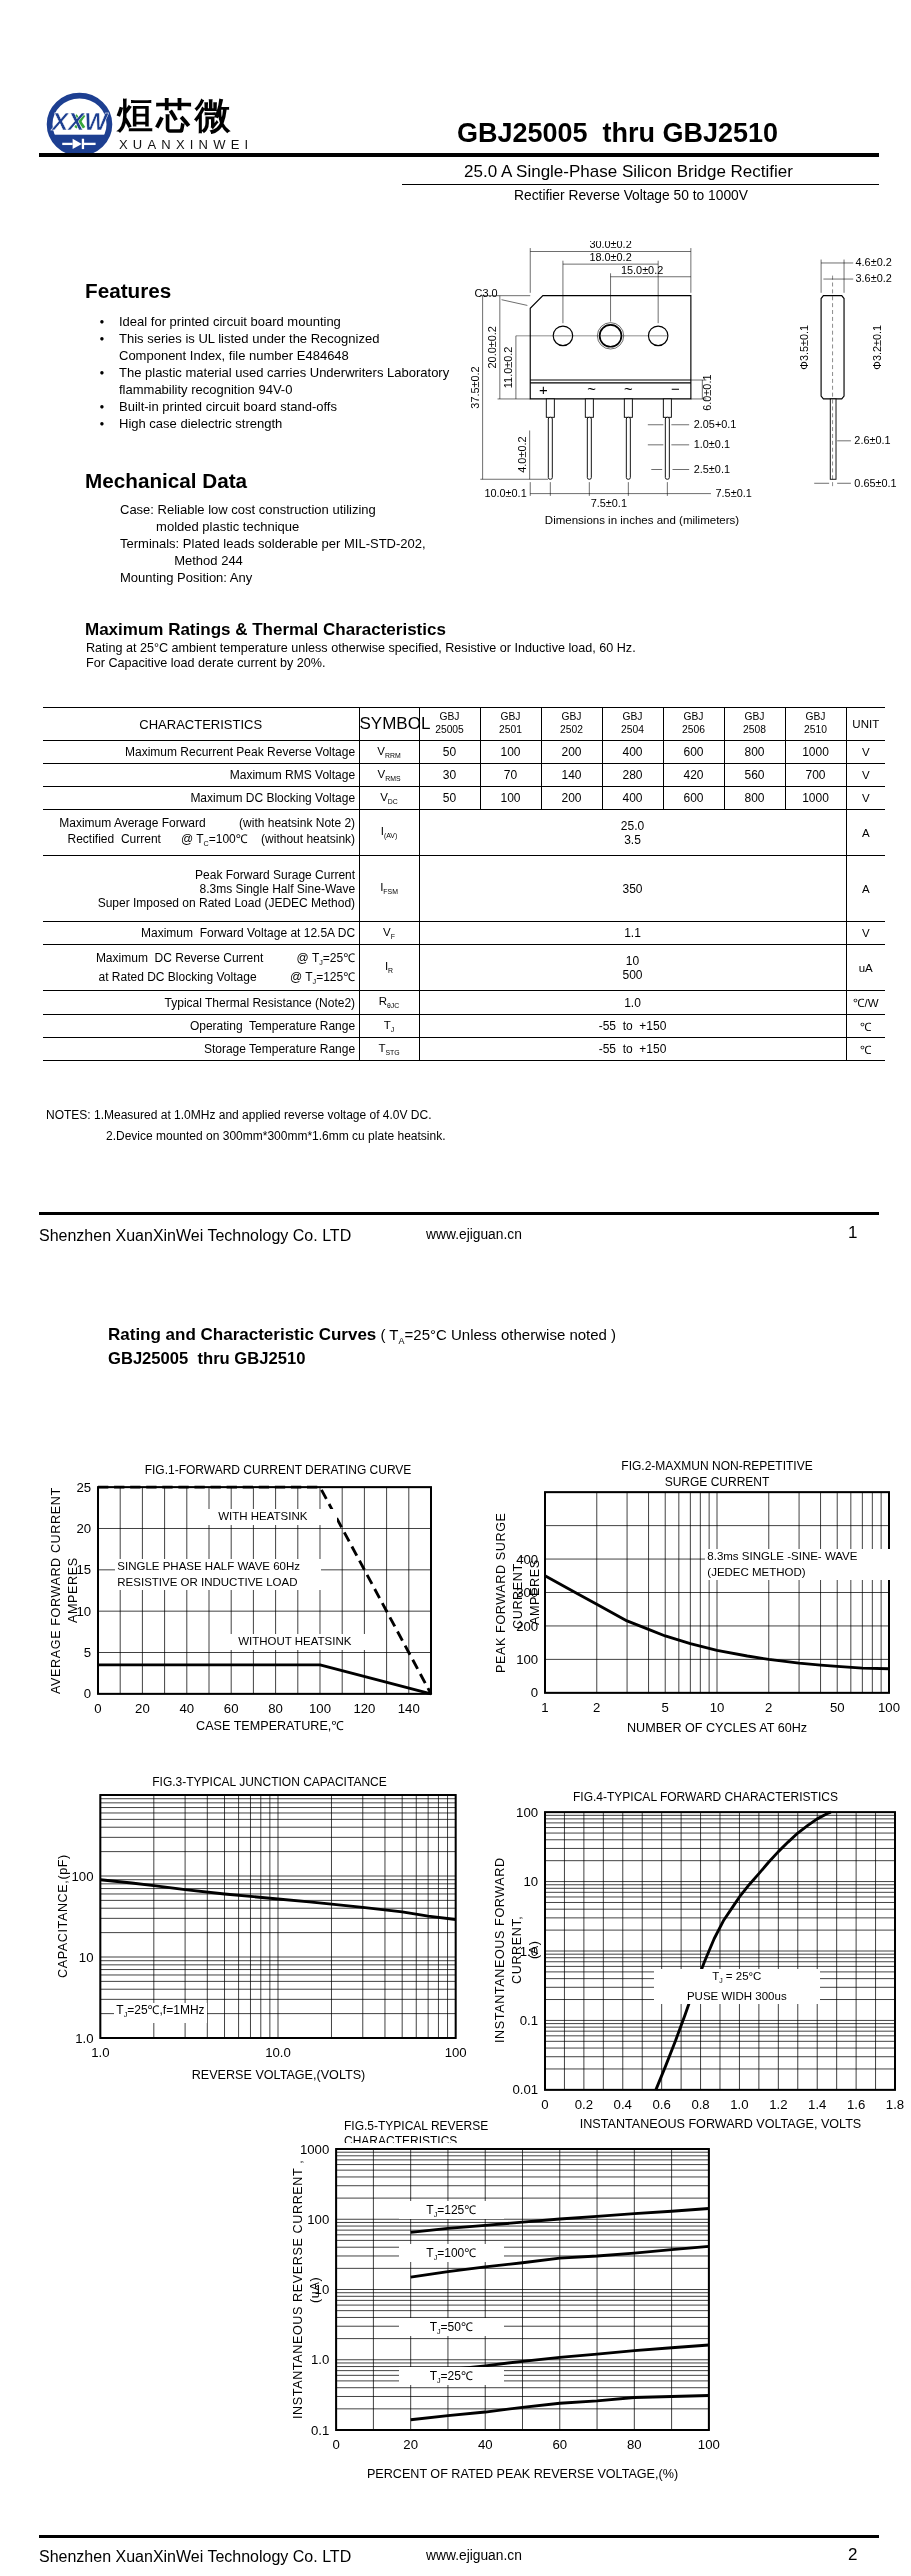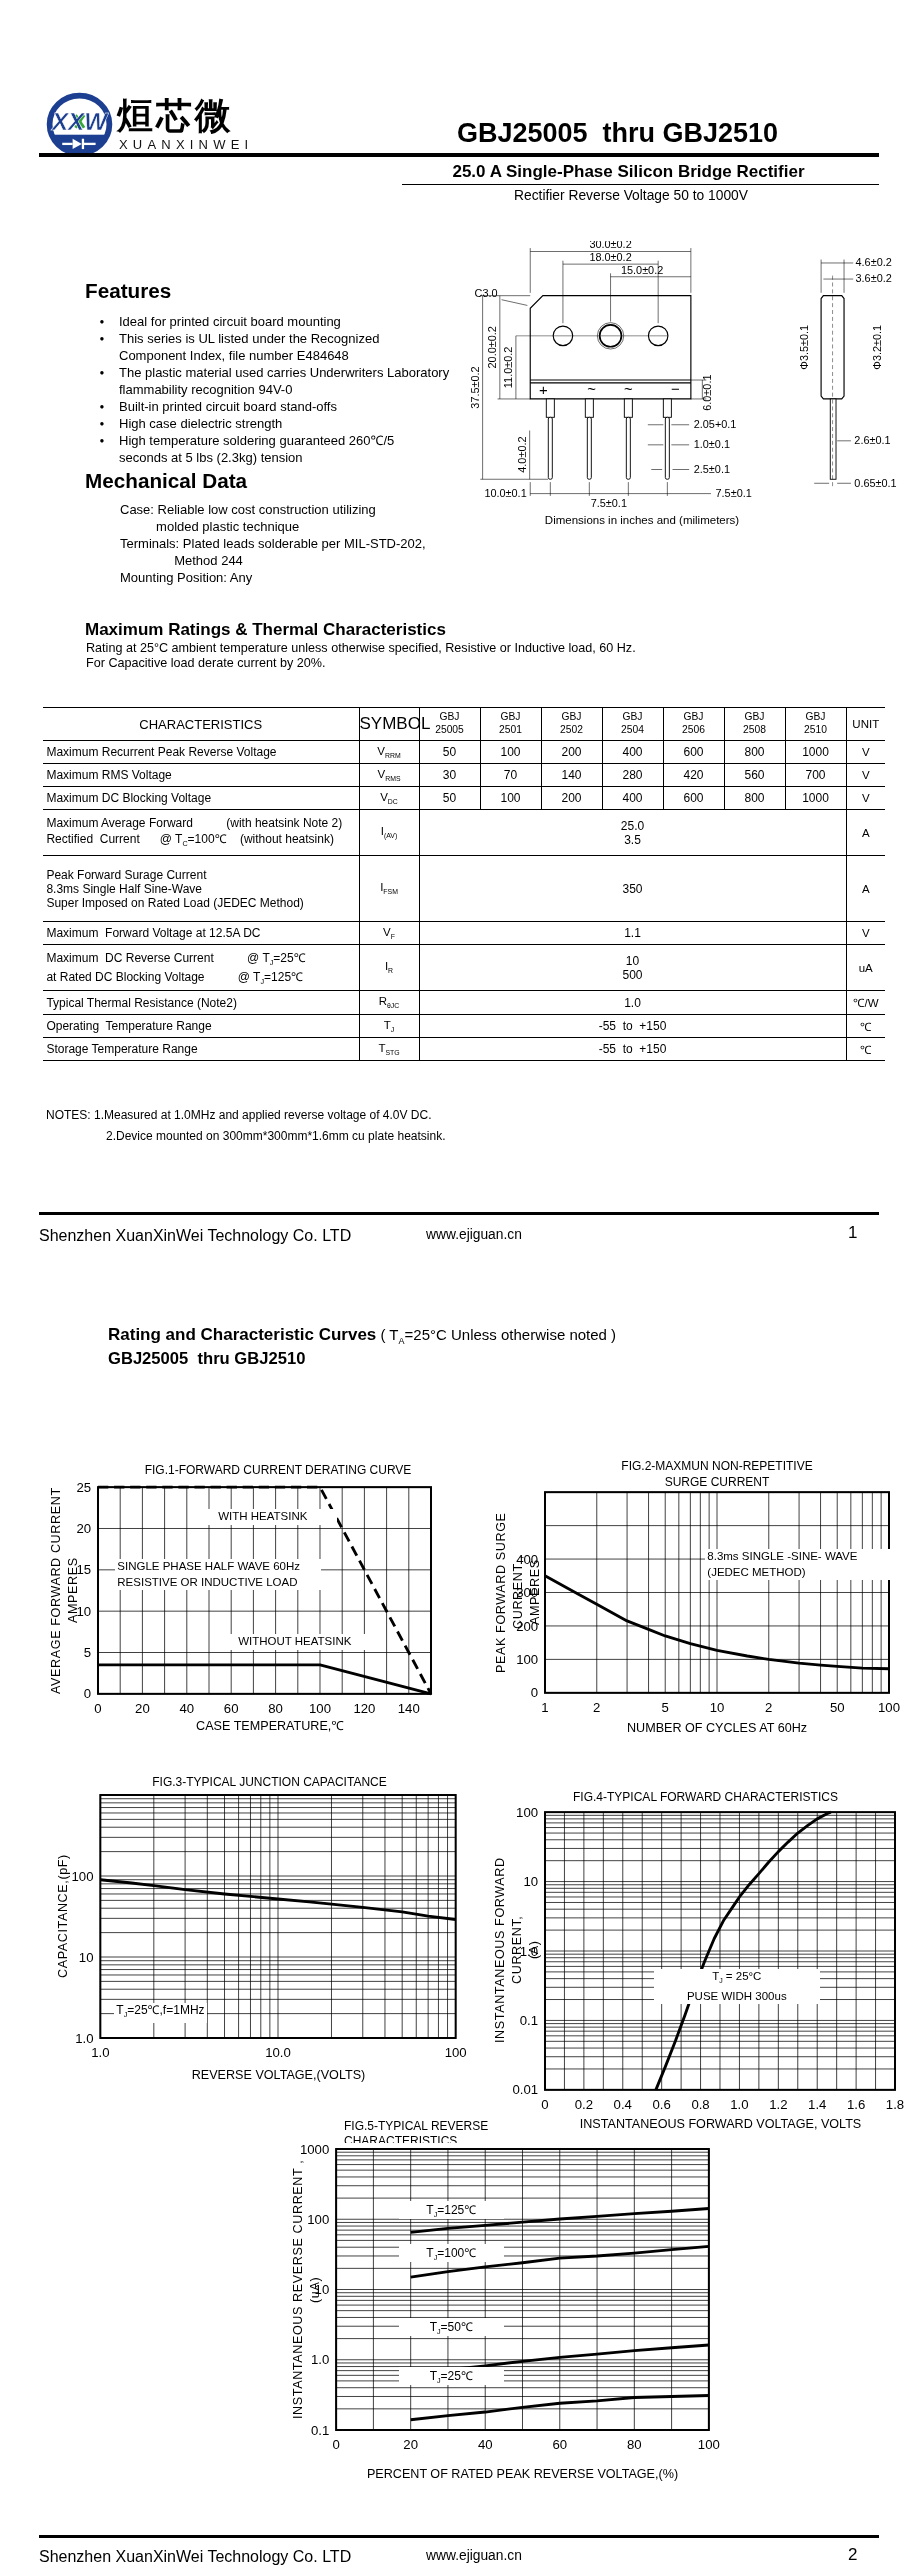--- a/index.html
+++ b/index.html
@@ -6,21 +6,21 @@
   body{font-family:"Liberation Sans", sans-serif;color:#000;}
   .sheet{position:relative;width:912px;height:2576px;background:#ffffff;margin:0 auto;overflow:hidden;}
   .abs{position:absolute;}
   .rule{position:absolute;background:#000;}
   
   #logo{left:45px;top:91px;width:69px;height:69px;}
   #brand-cn{left:117px;top:92px;font-size:36px;font-weight:700;letter-spacing:2.9px;}
   #brand-en{left:119px;top:137px;font-size:13px;letter-spacing:5.2px;font-weight:500;color:#111;}
   #doc-title{left:356px;top:118px;width:523px;text-align:center;font-size:27px;font-weight:700;white-space:pre;}
   #rule-header{left:39px;top:153px;width:840px;height:4px;}
-  #doc-subtitle{left:402px;top:162px;width:453px;text-align:center;font-size:17px;font-weight:700;}
+  #doc-subtitle{left:402px;top:162px;width:453px;text-align:center;font-size:17px;font-weight:400;}
   #rule-sub{left:402px;top:184px;width:477px;height:1.1px;}
   #doc-subtitle2{left:436px;top:188px;width:390px;text-align:center;font-size:13.8px;}
   
   #features-h{left:85px;top:279px;font-size:20.7px;font-weight:700;}
   #features-list{left:96px;top:313px;width:379px;font-size:13px;line-height:17px;list-style:none;margin:0;padding:0;}
   #features-list li{position:relative;padding-left:23px;}
   #features-list li::before{content:"●";position:absolute;left:3.4px;top:0;font-size:8px;}
   #mech-h{left:85px;top:469px;font-size:20.7px;font-weight:700;}
   #mech-lines{left:120px;top:501px;width:367px;font-size:13px;line-height:17px;white-space:pre;}
   
@@ -35,21 +35,21 @@
   #ratings-table thead tr{border-top:1.7px solid #000;border-bottom:1.7px solid #000;}
   #ratings-table tbody tr{border-top:1.7px solid #000;}
   #ratings-table th+th,#ratings-table td+td{border-left:0.9px solid #000;}
   .th-char{font-size:13px;font-weight:400;}
   .th-sym{font-size:17px;font-weight:400;}
   .th-part{font-size:10.3px;line-height:12.6px;font-weight:400;}
   .th-unit{font-size:11.5px;font-weight:400;}
   .td-label{font-size:12px;text-align:left;}
   .td-label .lines{display:flex;flex-direction:column;justify-content:center;height:100%;padding:2.3px 3.4px;box-sizing:border-box;}
   .td-label .lines.multi{justify-content:space-between;}
-  .td-label .line{white-space:pre;}
+  .td-label .line{white-space:pre;text-align:right;}
   .td-sym{font-size:11.5px;text-align:center;}
   .td-val{font-size:12px;text-align:center;}
   .td-val .stack{display:flex;flex-direction:column;justify-content:space-around;height:100%;}
   .td-unit{font-size:11.5px;text-align:center;}
   sub{font-size:0.6em;}
   
   #notes{left:46px;top:1105px;font-size:12px;line-height:21px;}
   #notes .note2{margin-left:60px;}
   .footer-rule{left:39px;width:840px;height:3.4px;}
   #f1-rule{top:1212px;} #f2-rule{top:2535px;}
@@ -129,21 +129,20 @@
   <div id="rule-sub" class="rule"></div>
   <div id="doc-subtitle2" class="abs">Rectifier Reverse Voltage 50 to 1000V</div>
 
   <div id="features-h" class="abs">Features</div>
   <ul id="features-list" class="abs">
       <li>Ideal for printed circuit  board mounting</li>
       <li>This series is UL listed under the Recognized<br>Component Index, file number E484648</li>
       <li>The plastic material used carries Underwriters Laboratory<br>flammability recognition 94V-0</li>
       <li>Built-in printed circuit board stand-offs</li>
       <li>High case dielectric strength</li>
-      <li>High temperature soldering guaranteed 260℃/5<br>seconds at 5 lbs (2.3kg) tension</li>
     </ul>
   <div id="mech-h" class="abs">Mechanical Data</div>
   <div id="mech-lines" class="abs"><div>Case: Reliable low cost construction utilizing</div><div>          molded plastic technique</div><div>Terminals: Plated leads solderable per MIL-STD-202,</div><div>               Method 244</div><div>Mounting Position: Any</div></div>
 
   <svg id="pkg-svg" class="abs" width="436" height="270" viewBox="0 0 760 470" font-family="Liberation Sans, sans-serif">
     <g stroke="#000" fill="none" stroke-width="2">
       <path d="M127,95 H385 V275 H105 V117 Z"></path>
       <line x1="105" y1="242" x2="385" y2="242"></line>
       <line x1="105" y1="247" x2="385" y2="247"></line>
       <circle cx="162" cy="165" r="17"></circle>

